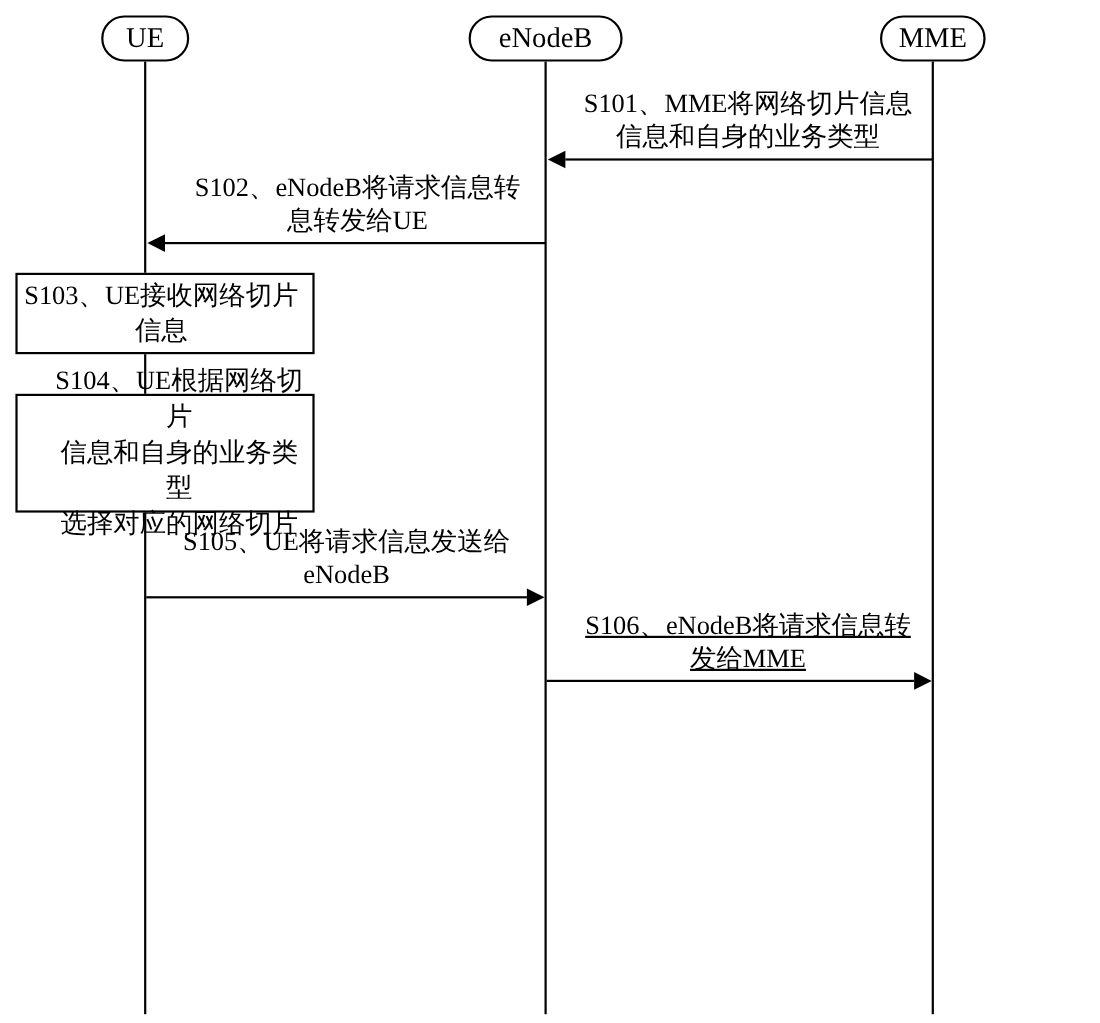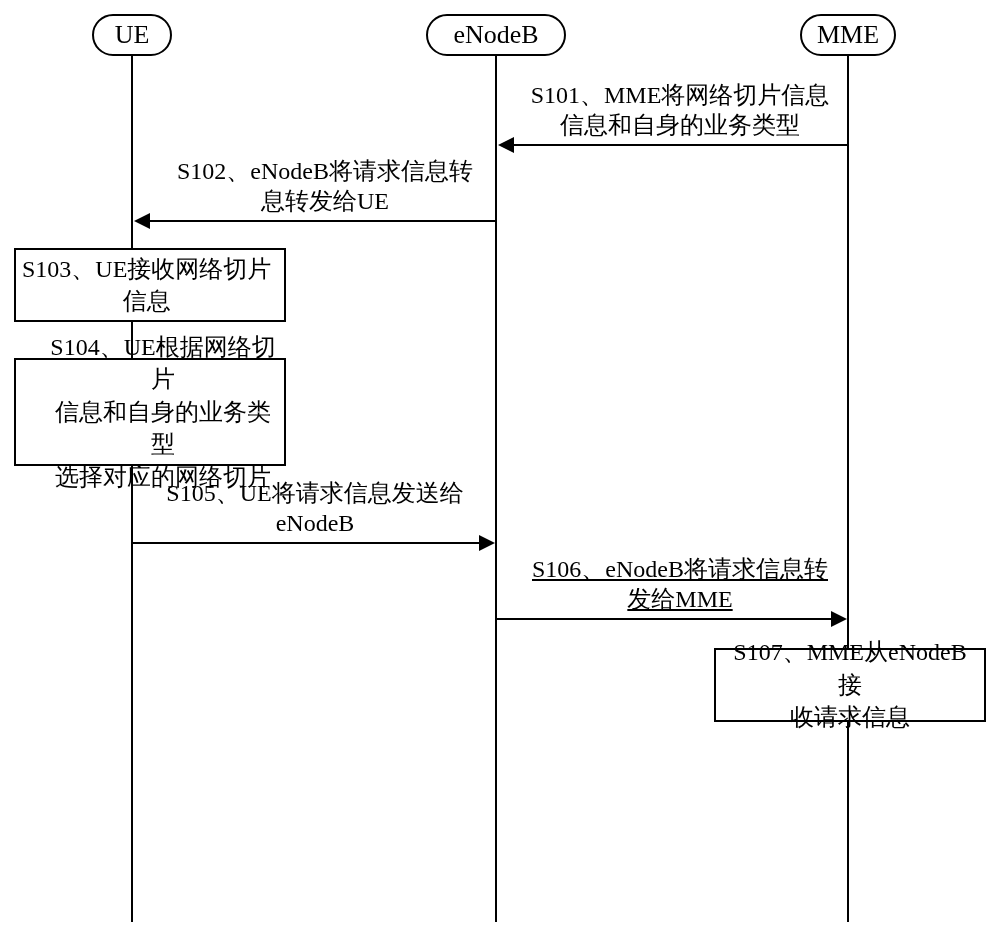--- a/index.html
+++ b/index.html
@@ -127,19 +127,15 @@
   <div class="msg-label" style="left:145px; top:478px; width:340px;">S105、UE将请求信息发送给
 eNodeB</div>
   <div class="arrow-line" style="left:133px; top:542px; width:346px;"></div>
   <div class="arrow-head-right" style="left:479px; top:535px;"></div>
 
   <div class="msg-label" style="left:510px; top:554px; width:340px;text-decoration:underline;">S106、eNodeB将请求信息转
 发给MME</div>
   <div class="arrow-line" style="left:497px; top:618px; width:334px;"></div>
   <div class="arrow-head-right" style="left:831px; top:611px;"></div>
 
-  <div class="step-box" style="left:714px; top:648px; width:272px; height:74px;">
-    <span>S107、MME从eNodeB接
-收请求信息</span>
-  </div>
 
 
 </div>
 
 </body></html>

